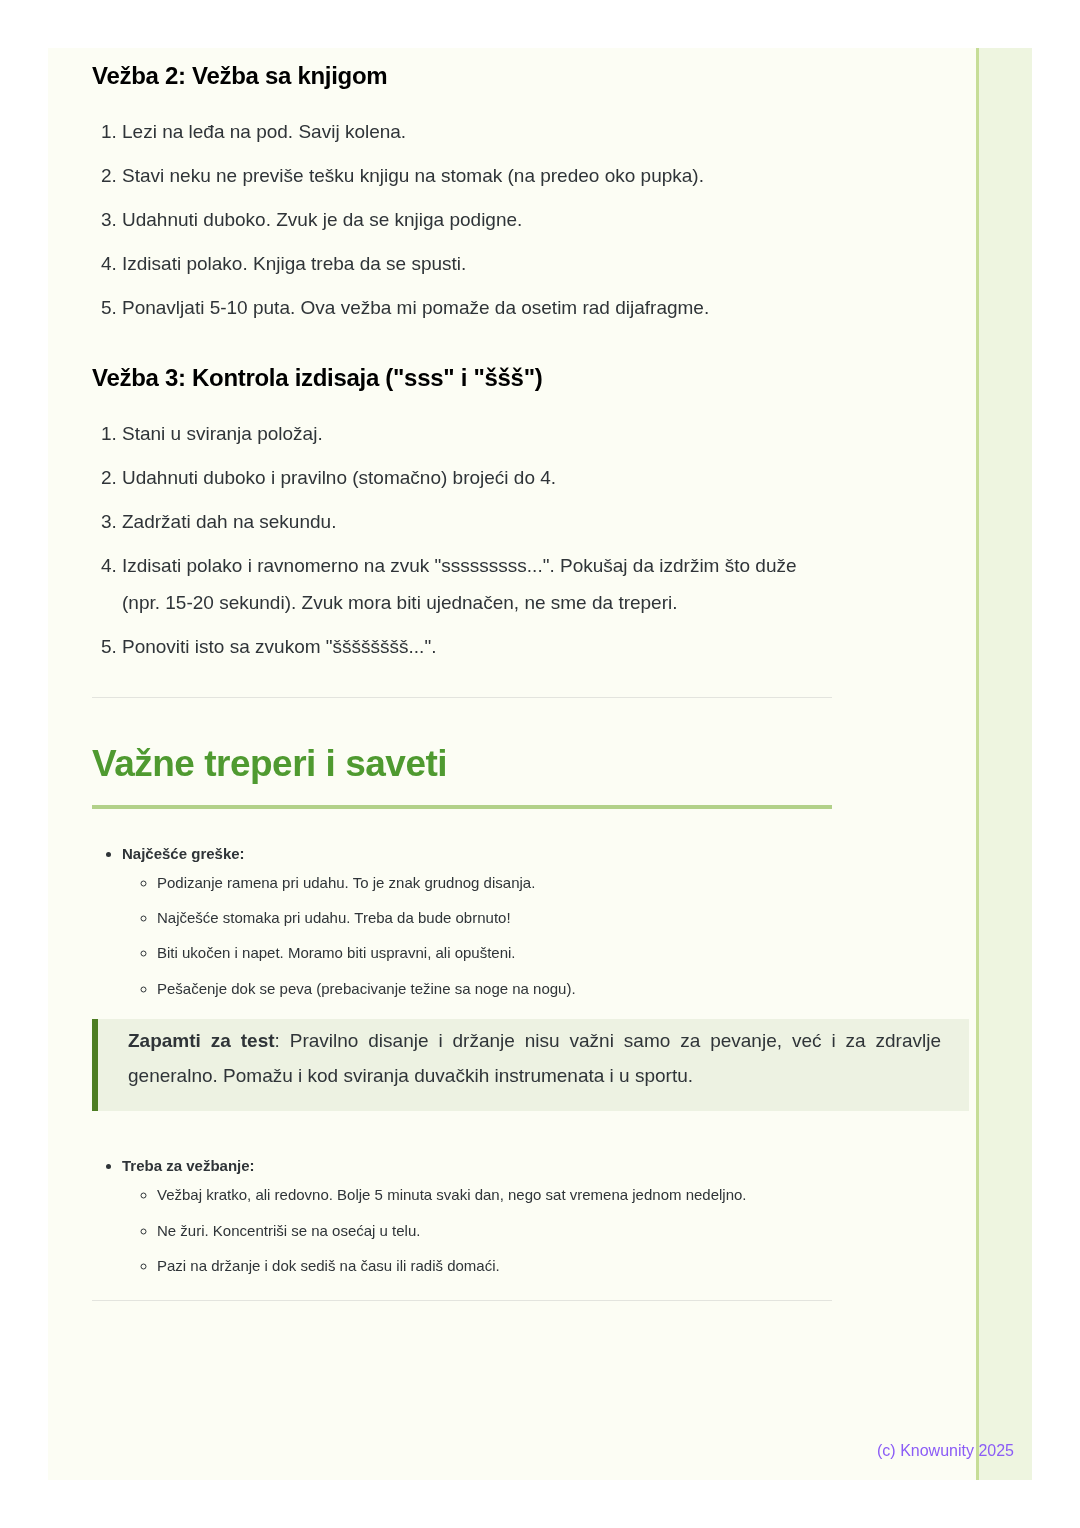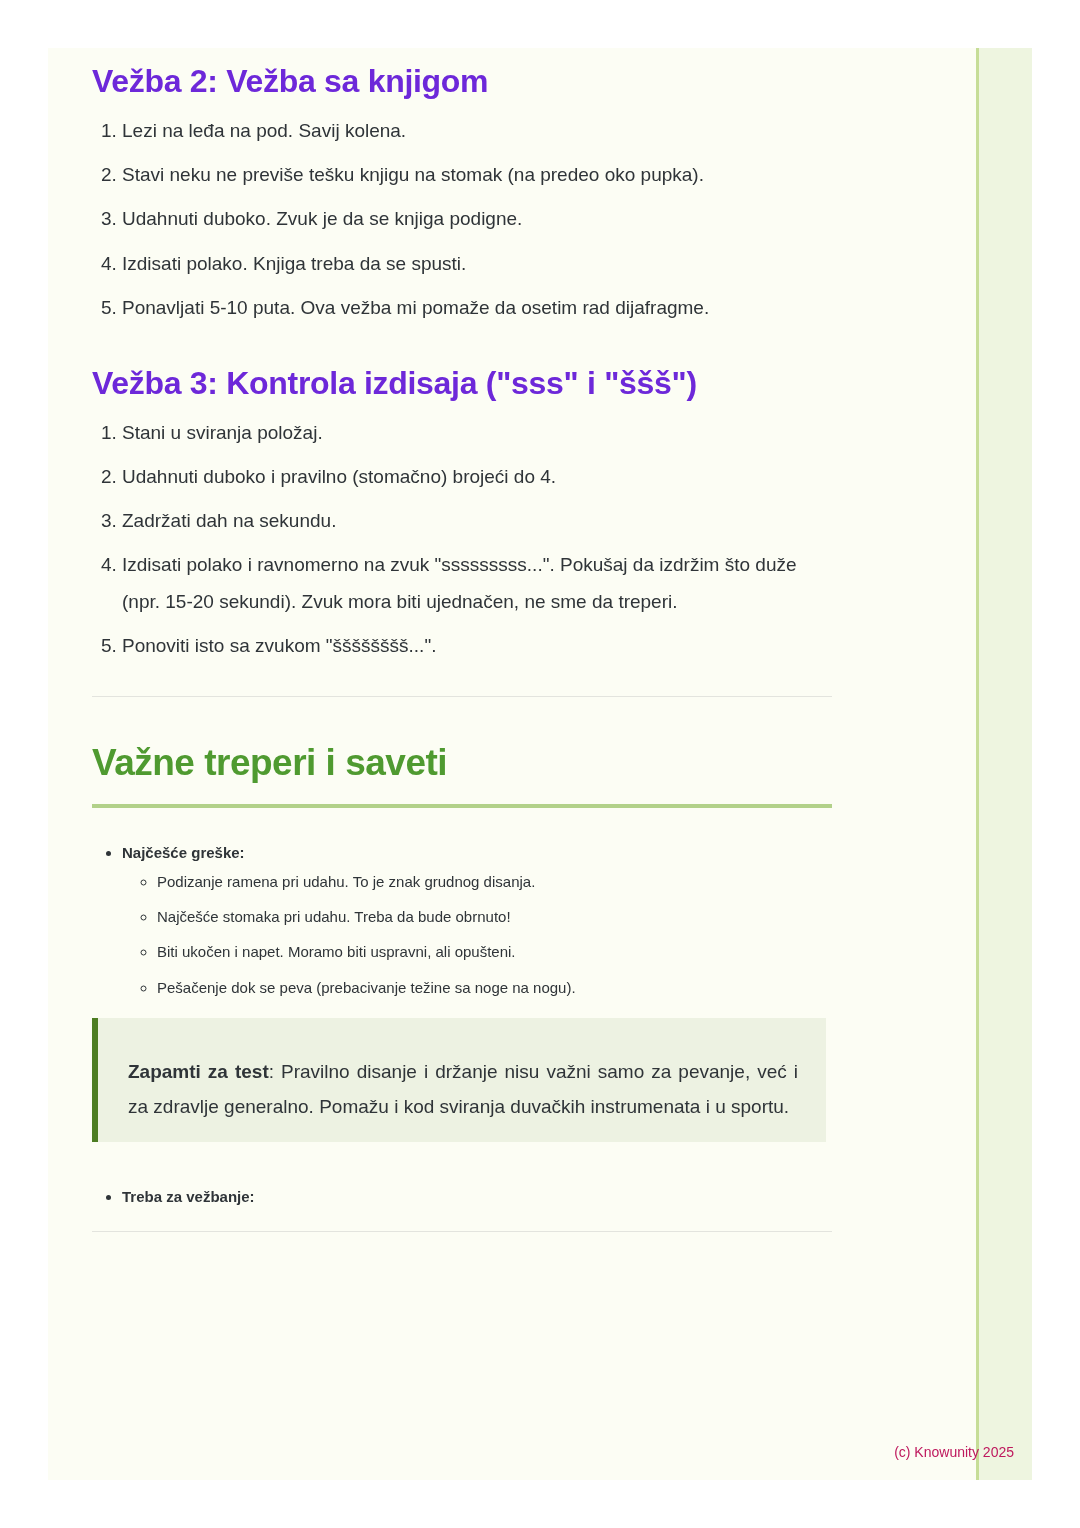--- a/index.html
+++ b/index.html
@@ -18,33 +18,33 @@
     border-left: 3px solid #c6dd97;
   }
   .content {
     position: relative;
     margin-left: 44px;
     width: 740px;
     padding-top: 8px;
   }
 
   .h2 {
-    font-size: 32px; font-weight: 700; color: #6d28d9;
+    font-size: 24px; font-weight: 700; color: #000000;
     letter-spacing: -0.3px; margin-top: 38px; line-height: 1.2;
   }
   .h2.first { margin-top: 6px; }
 
   .h1 {
     font-size: 37px; font-weight: 700; color: #4f9a30;
     letter-spacing: -0.5px; margin-top: 44px; line-height: 1.2;
     border-bottom: 4px solid #b2d189; padding-bottom: 18px;
   }
 
   ol.steps {
-    margin-top: 12px; padding-left: 30px;
+    margin-top: 22px; padding-left: 30px;
     font-size: 19px; line-height: 1.95;
   }
   ol.steps li { margin-bottom: 7px; }
 
   hr.divider {
     border: none; border-top: 1px solid #e3e4de;
     margin-top: 32px;
   }
   hr.divider.bottom { margin-top: 20px; }
 
@@ -58,35 +58,35 @@
 
   ul.sub-list {
     list-style: circle;
     padding-left: 35px;
     font-weight: 400;
   }
   ul.sub-list li { margin-bottom: 6px; }
 
   .callout {
     margin-top: 16px;
-    width: 734px;
+    width: 877px;
     background: #edf2e2;
     border-left: 6px solid #4d7d22;
-    padding: 36px 28px 18px 30px;
+    padding: 4px 28px 18px 30px;
   }
   .callout p {
     font-size: 19px; line-height: 1.85;
     text-align: justify;
   }
 
   ul.top-list.saveti { margin-top: 40px; }
 
   .footer {
     position: absolute; right: 18px; bottom: 20px;
-    font-size: 14px; color: #be185d;
+    font-size: 16px; color: #8b5cf6;
     z-index: 2;
   }
 </style>
 </head>
 <body>
 
 <div class="page">
   <div class="accent-strip"></div>
 
   <div class="content">
@@ -125,20 +125,25 @@
       </li>
     </ul>
 
     <div class="callout">
       <p><strong>Zapamti za test</strong><span>: Pravilno disanje i držanje nisu važni samo za pevanje, već i za zdravlje generalno. Pomažu i kod sviranja duvačkih instrumenata i u sportu.</span></p>
     </div>
 
     <ul class="top-list saveti">
       <li>
         <span class="bold-label">Treba za vežbanje:</span>
+        <ul class="sub-list">
+          <li>Vežbaj kratko, ali redovno. Bolje 5 minuta svaki dan, nego sat vremena jednom nedeljno.</li>
+          <li>Ne žuri. Koncentriši se na osećaj u telu.</li>
+          <li>Pazi na držanje i dok sediš na času ili radiš domaći.</li>
+        </ul>
       </li>
     </ul>
 
     <hr class="divider bottom">
   </div>
 
   <div class="footer">(c) Knowunity 2025</div>
 </div>
 
 </body></html>

